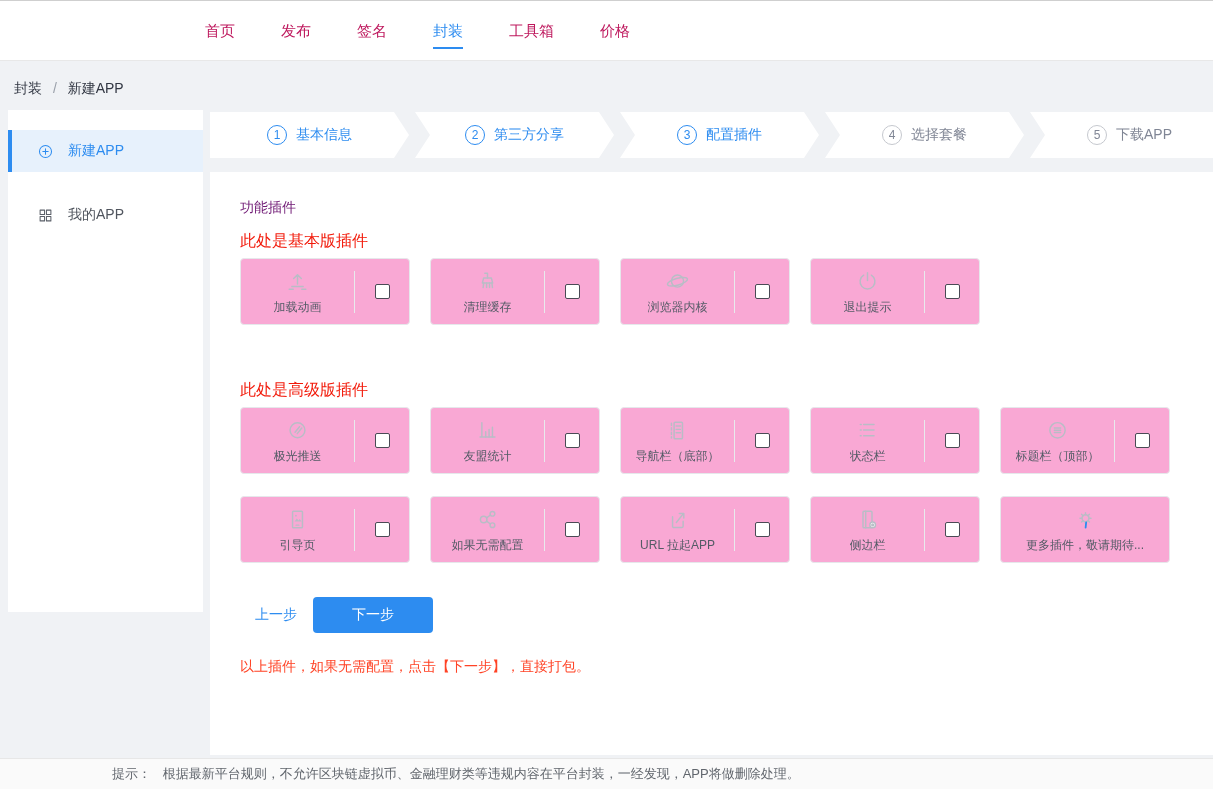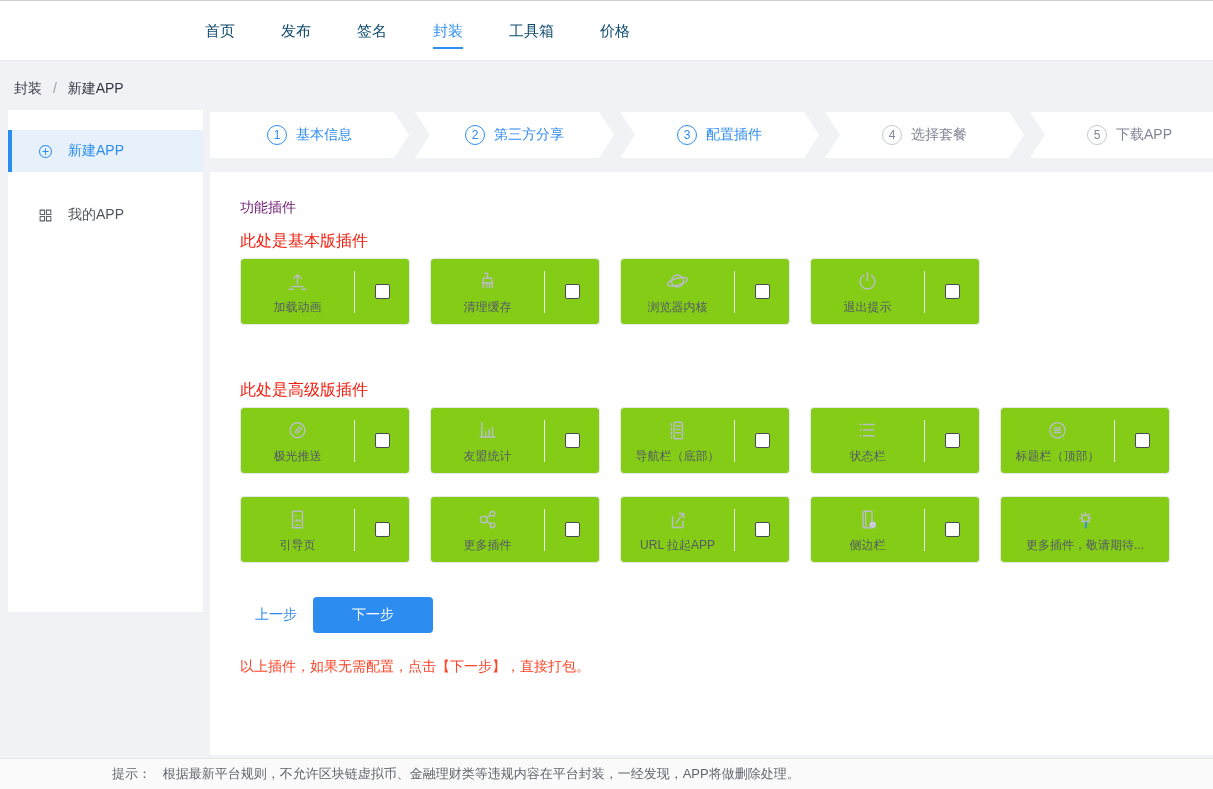--- a/index.html
+++ b/index.html
@@ -4,21 +4,21 @@
 <style>
   * { margin:0; padding:0; box-sizing:border-box; }
   html,body { width:1213px; height:789px; overflow:hidden; background:#fff;
     font-family:"Liberation Sans","DejaVu Sans",sans-serif; }
   body { position:relative; --accent:#2d8cf0; --note-red:#f21a0a; --warn-red:#ff4326; --icon-gray:#b9bdc6; }
 
   
   .topnav { position:absolute; top:0; left:0; right:0; height:61px; background:#fff;
     border-top:1px solid #cfcfcf; border-bottom:1px solid #e8e8e8; display:flex; align-items:center; }
   .nav-items { display:flex; gap:46px; margin-left:205px; }
-  .nav-item { font-size:15px; color:#0c4a6e; cursor:pointer; position:relative; line-height:22px; }
+  .nav-item { font-size:15px; color:#be185d; cursor:pointer; position:relative; line-height:22px; }
   .nav-item.active { color:var(--accent); }
   .nav-item.active::after { content:''; position:absolute; left:0; right:0; bottom:-7px; height:2px; background:var(--accent); }
 
   
   .content-bg { position:absolute; top:61px; left:0; right:0; bottom:31px; background:#f0f2f5; }
 
   
   .breadcrumb { position:absolute; top:80px; left:14px; font-size:14px; color:#323743; z-index:2; }
   .breadcrumb .sep { color:#9aa0aa; margin:0 7px; }
 
@@ -45,21 +45,21 @@
   .step.active .step-label { color:var(--accent); }
 
   
   .panel { position:absolute; top:172px; left:210px; right:0; height:583px; background:#fff; z-index:2;
     padding:28px 30px 0 30px; }
   .sec-title { font-size:14px; color:#701a75; line-height:14px; margin-bottom:16px; }
   .sec-note { font-size:16px; color:var(--note-red); line-height:22px; margin-bottom:6px; }
   .plugin-section + .plugin-section { margin-top:54px; }
   .cards { display:flex; flex-wrap:wrap; gap:22px 20px; }
 
-  .plugin-card { width:170px; height:67px; background:#84cc16; border:1px solid #e6e8eb; border-radius:4px;
+  .plugin-card { width:170px; height:67px; background:#f9a8d4; border:1px solid #e6e8eb; border-radius:4px;
     display:flex; align-items:center; cursor:pointer; }
   .card-left { flex:1; min-width:0; display:flex; flex-direction:column; align-items:center; justify-content:center; }
   .plugin-icon { height:27px; display:flex; align-items:center; justify-content:center; color:var(--icon-gray); }
   .plugin-icon svg { width:27px; height:27px; }
   .plugin-label { margin-top:4px; font-size:12px; color:#545b66; white-space:nowrap; max-width:160px;
     overflow:hidden; text-overflow:ellipsis; }
   .card-divider { width:1px; height:42px; background:#e8eaec; flex:none; }
   .check-zone { width:54px; flex:none; display:flex; align-items:center; justify-content:center; }
   .checkbox { width:15px; height:15px; border:1px solid #4a4a55; border-radius:2px; background:#fff; cursor:pointer; }
 
@@ -313,21 +313,21 @@
         <div class="plugin-card">
           <div class="card-left">
             <span class="plugin-icon">
               <svg viewBox="0 0 24 24" fill="none" stroke="currentColor" stroke-width="1.3" stroke-linecap="round" stroke-linejoin="round">
                 <circle cx="8.6" cy="12" r="2.9"></circle>
                 <circle cx="16.4" cy="6.9" r="2.1"></circle>
                 <circle cx="16.4" cy="17.1" r="2.1"></circle>
                 <path d="M11.2 10.5l3.1-2.3M11.2 13.5l3.1 2.3"></path>
               </svg>
             </span>
-            <div class="plugin-label">更多插件</div>
+            <div class="plugin-label">如果无需配置</div>
           </div>
           <span class="card-divider"></span>
           <span class="check-zone">
             <span class="checkbox"></span>
           </span>
         </div>
         <div class="plugin-card">
           <div class="card-left">
             <span class="plugin-icon">
               <svg viewBox="0 0 24 24" fill="none" stroke="currentColor" stroke-width="1.3" stroke-linecap="round" stroke-linejoin="round">

